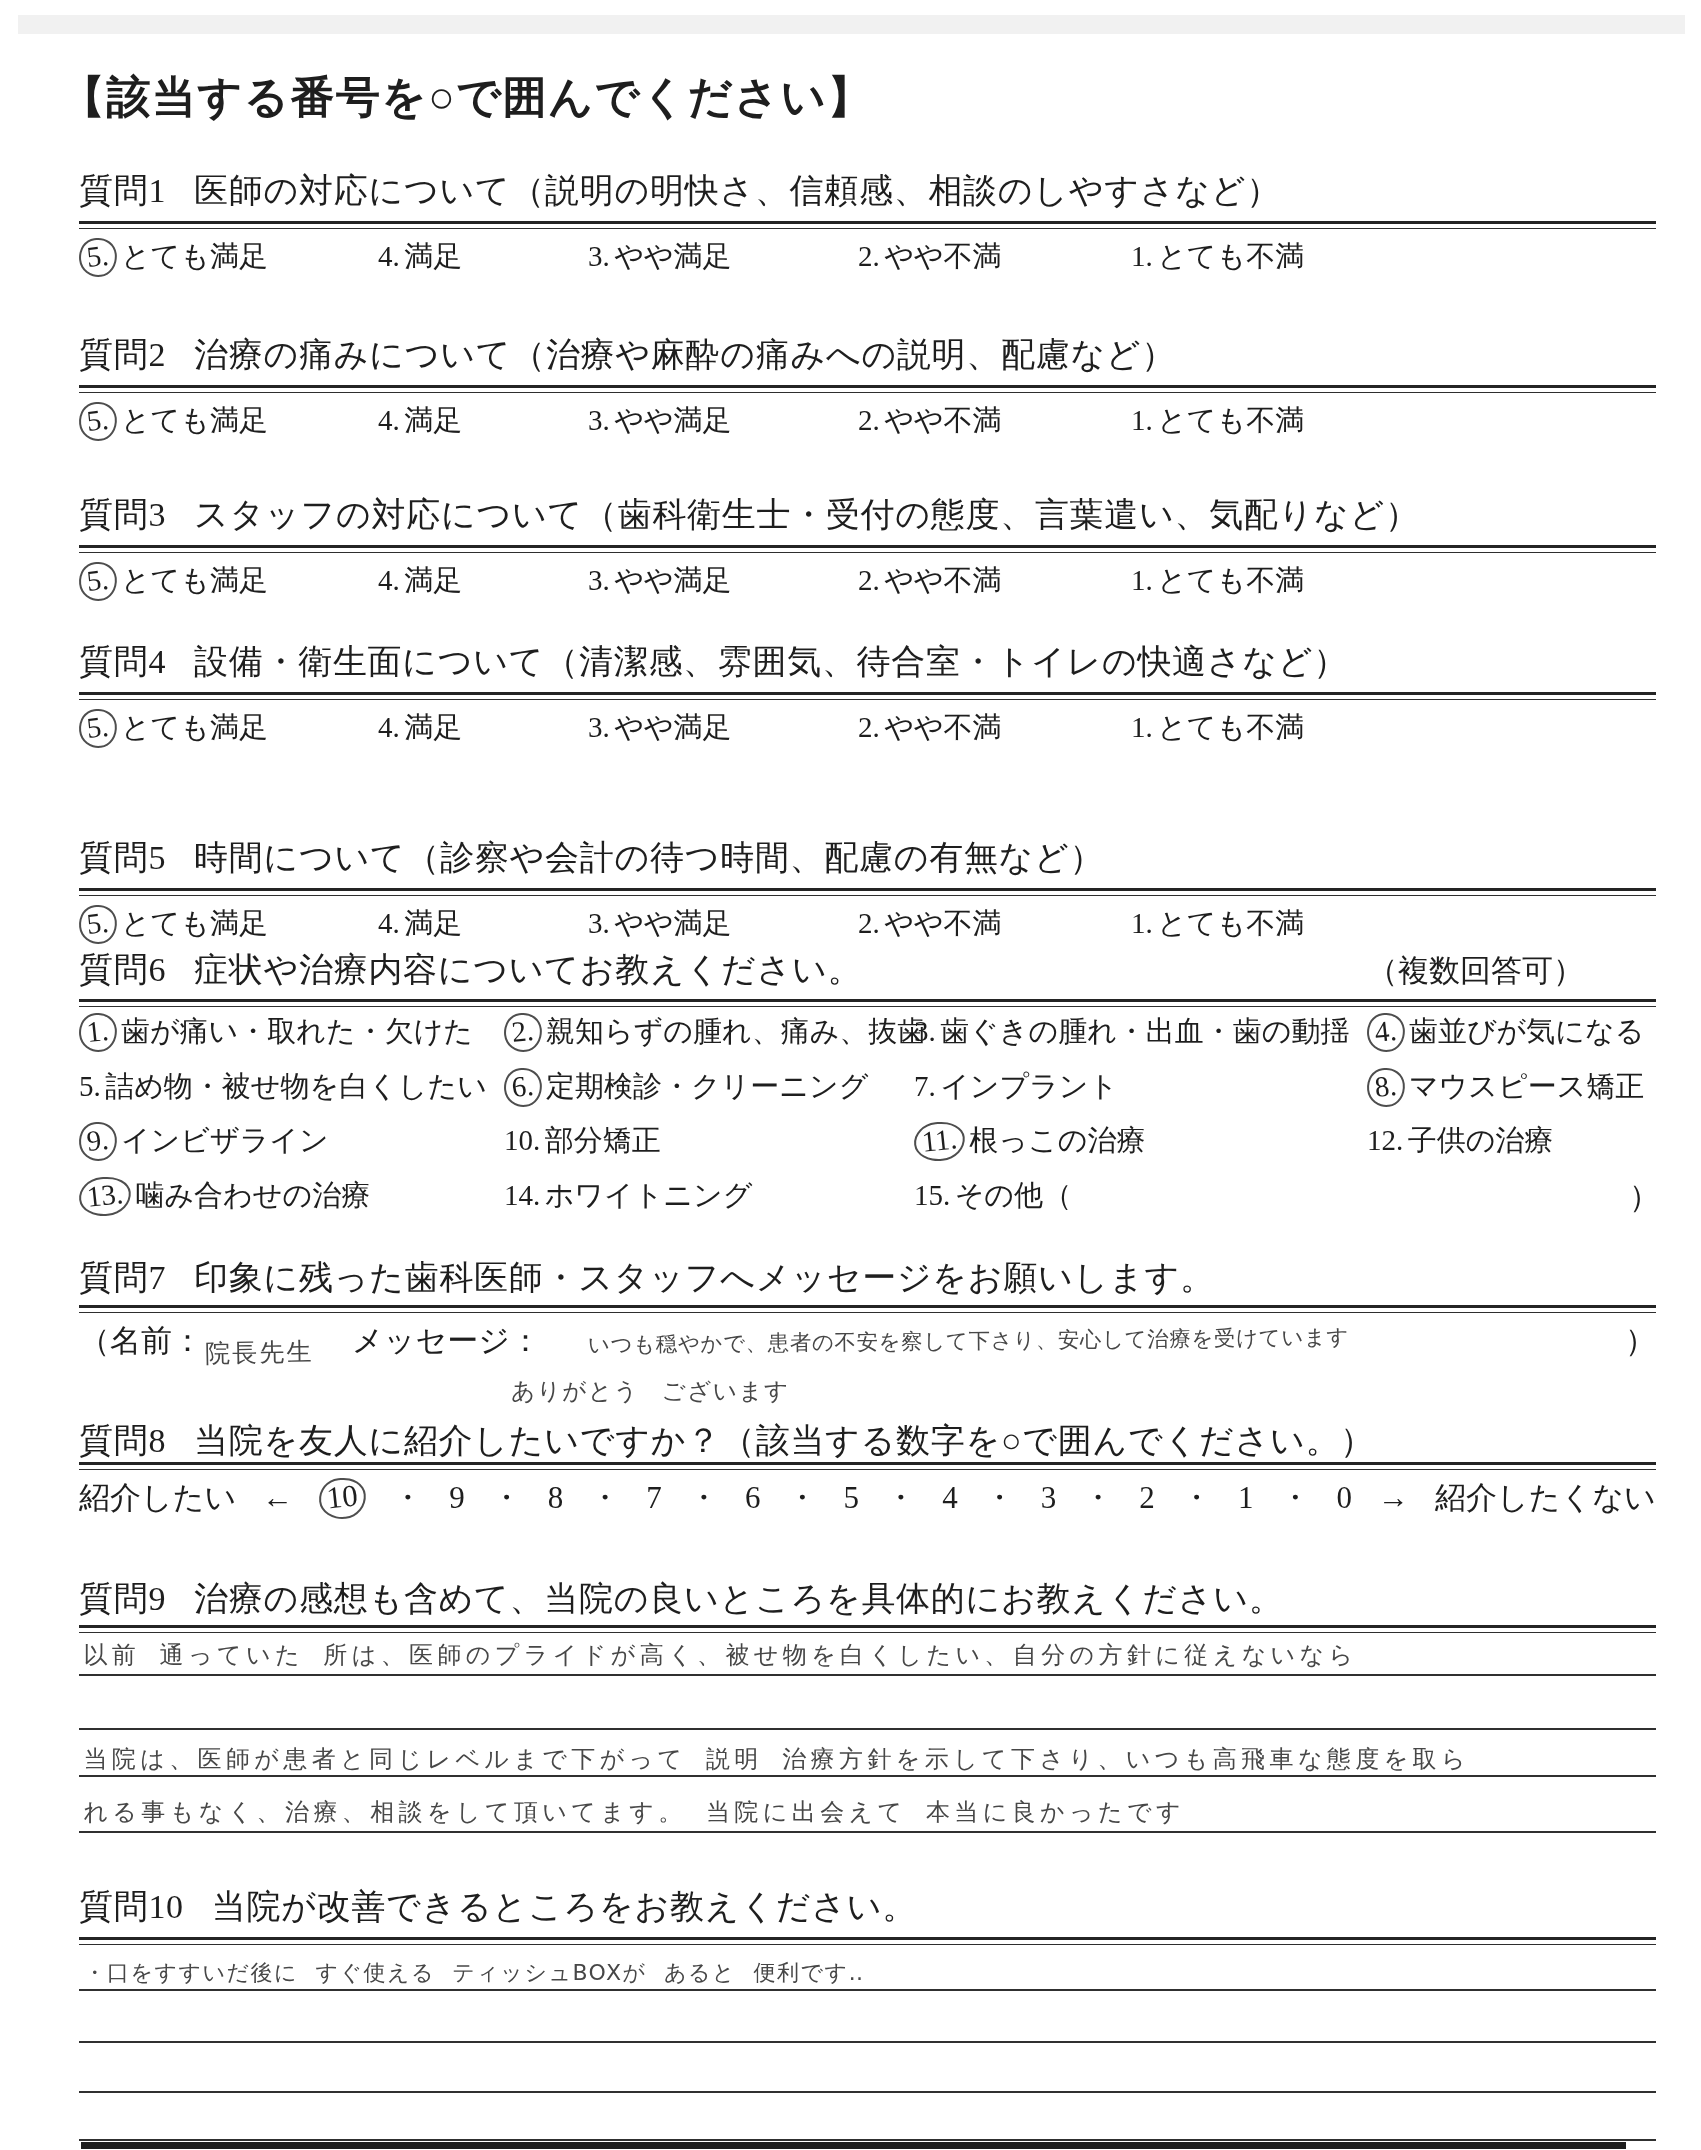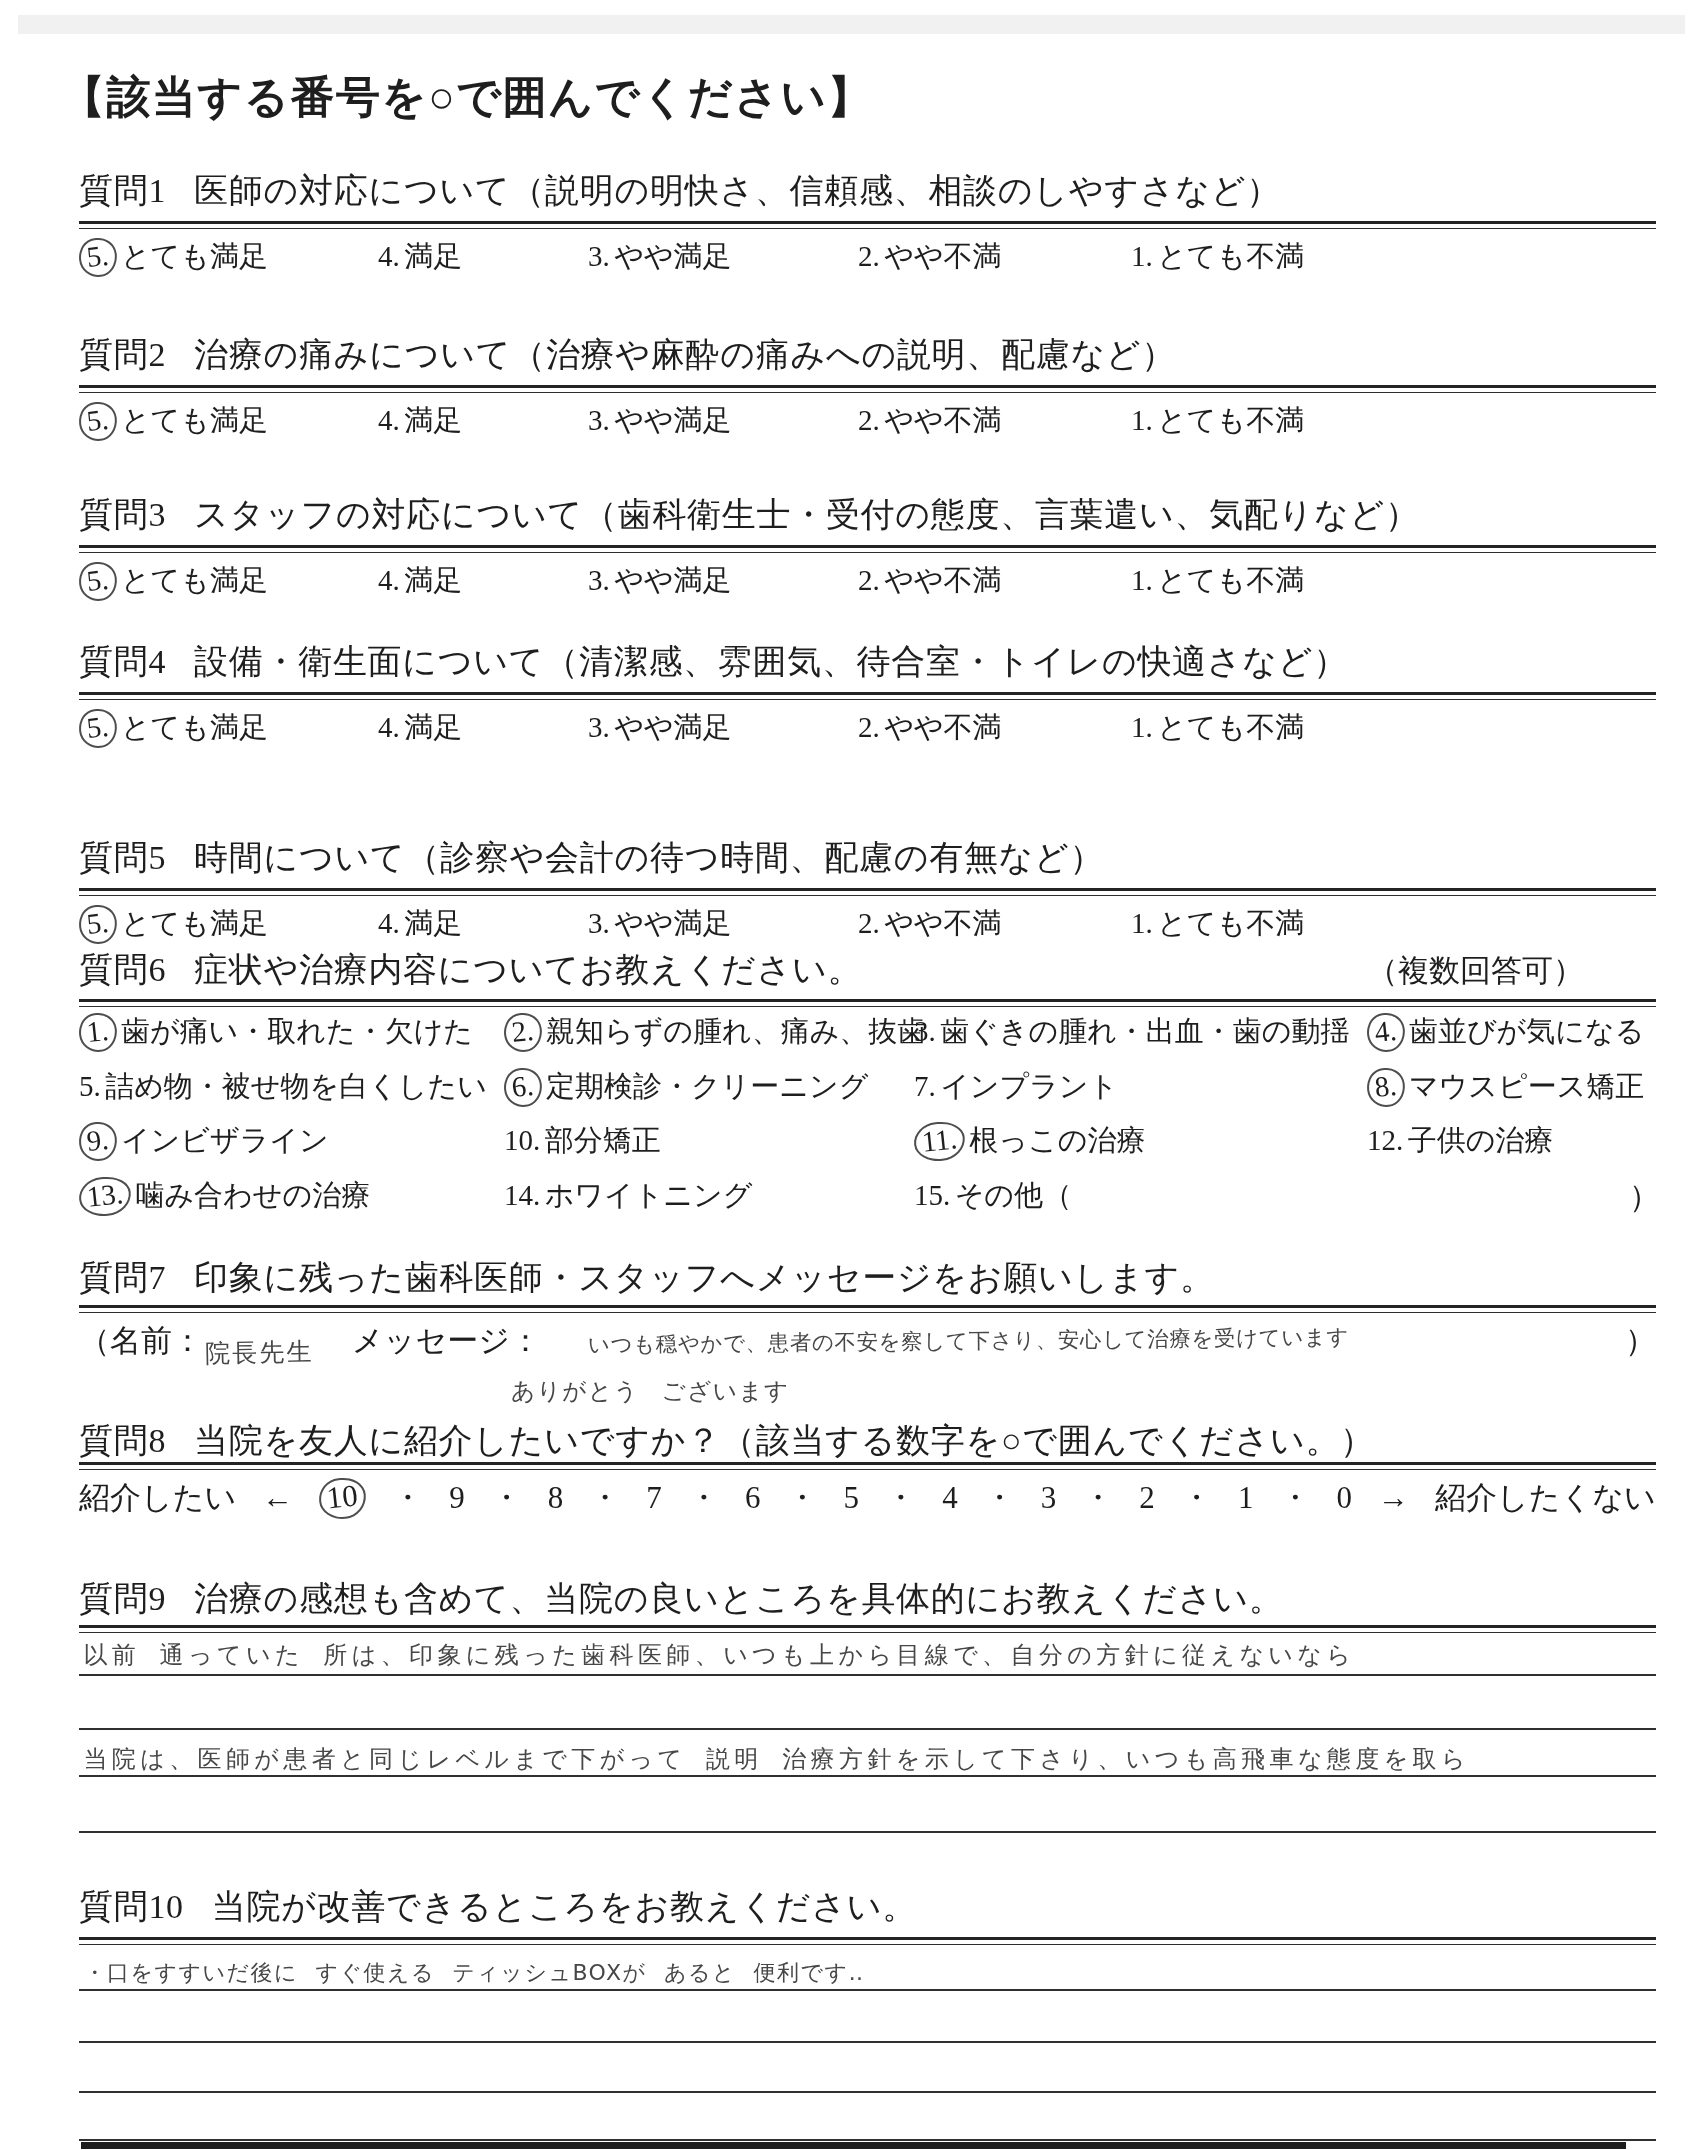--- a/index.html
+++ b/index.html
@@ -180,25 +180,26 @@
       <span>・</span>
       <span>0</span>
       <span>→</span>
       <span>紹介したくない</span>
     </div>
   </section>
 
   <section class="q" style="top:1576px;">
     <h2><span class="qid">質問9</span><span>治療の感想も含めて、当院の良いところを具体的にお教えください。</span></h2>
     <div class="rule-double" style="top:49px;"></div>
-    <span class="hand hand-line" style="top:63px;">以前 通っていた 所は、印象に残った歯科医師、いつも上から目線で、自分の方針に従えないなら</span>
+    <span class="hand hand-line" style="top:63px;">以前 通っていた 所は、医師のプライドが高く、被せ物を白くしたい、自分の方針に従えないなら</span>
     <div class="rule" style="top:98px;"></div>
     <div class="rule" style="top:152px;"></div>
     <span class="hand hand-line" style="top:167px;">当院は、医師が患者と同じレベルまで下がって 説明 治療方針を示して下さり、いつも高飛車な態度を取ら</span>
     <div class="rule" style="top:199px;"></div>
+    <span class="hand hand-line" style="top:220px;">れる事もなく、治療、相談をして頂いてます。 当院に出会えて 本当に良かったです</span>
     <div class="rule" style="top:255px;"></div>
   </section>
 
   <section class="q" style="top:1884px;">
     <h2><span class="qid">質問10</span><span>当院が改善できるところをお教えください。</span></h2>
     <div class="rule-double" style="top:53px;"></div>
     <span class="hand hand-line q10-hand" style="top:74px;">・口をすすいだ後に すぐ使える ティッシュBOXが あると 便利です‥</span>
     <div class="rule" style="top:105px;"></div>
     <div class="rule" style="top:157px;"></div>
     <div class="rule" style="top:207px;"></div>

